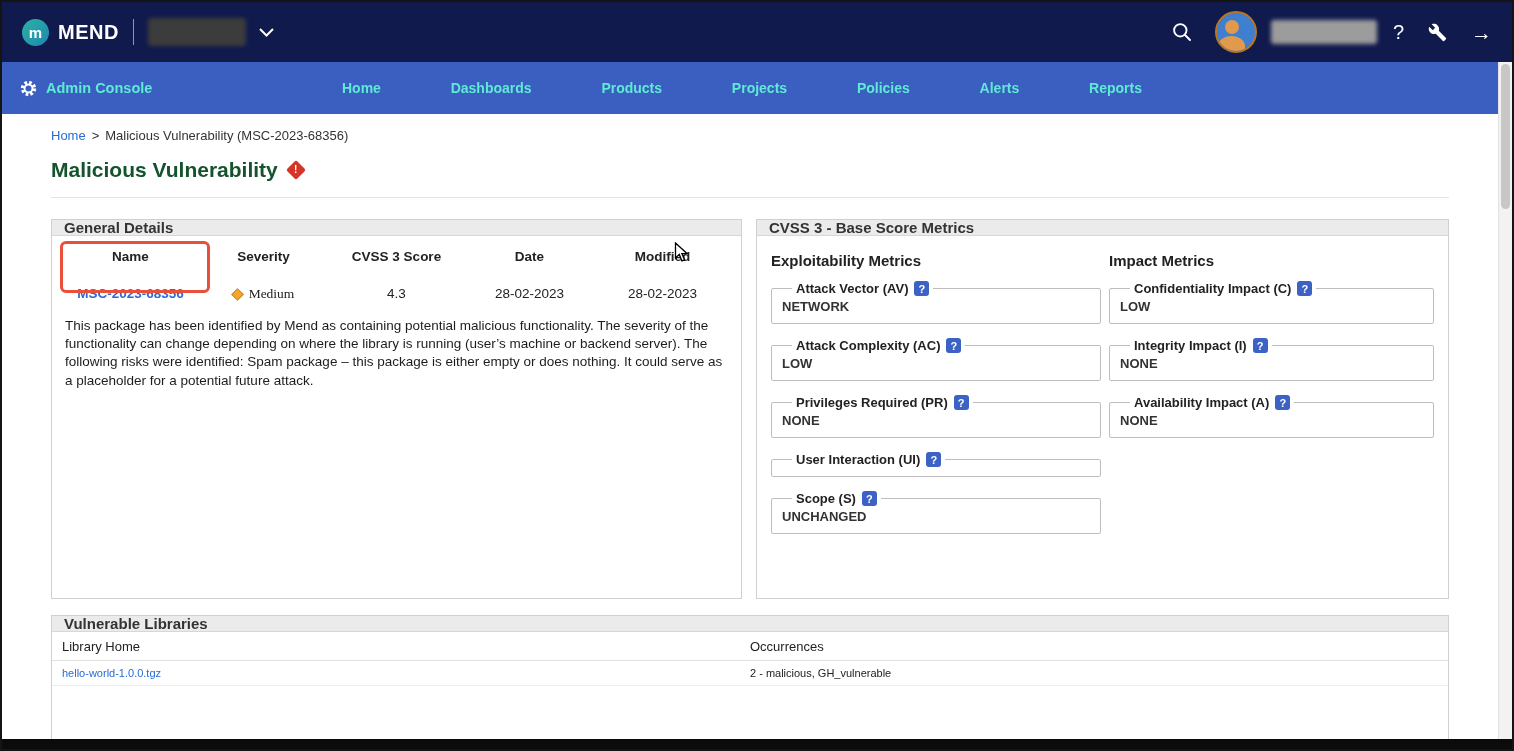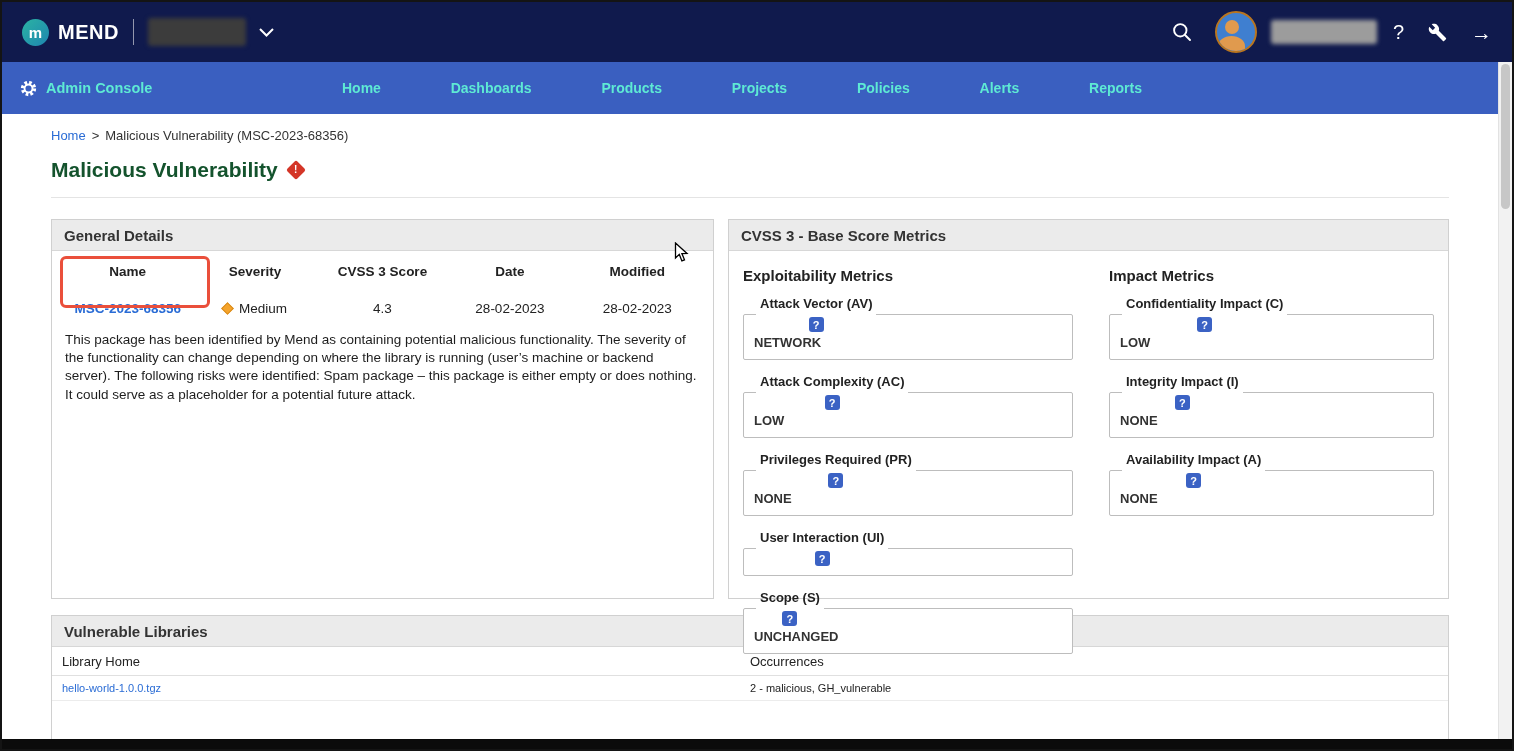--- a/index.html
+++ b/index.html
@@ -68,51 +68,51 @@
   .mal-badge {
     width:14px; height:14px; background:#d43527; transform:rotate(45deg);
     display:flex; align-items:center; justify-content:center; border-radius:2px;
   }
   .mal-badge span { transform:rotate(-45deg); color:#fff; font-size:10px; font-weight:800; line-height:1; }
   .rule { border-top:1px solid #e4e4e4; margin:15px 49px 0; }
 
   .row { display:flex; gap:14px; padding:0 49px; margin-top:21px; }
   .panel { border:1px solid #d0d0d0; background:#fff; }
   .panel-h {
-    height:31px; background:#ebebeb; border-bottom:1px solid #d7d7d7;
+    height:16px; background:#ebebeb; border-bottom:1px solid #d7d7d7;
     display:flex; align-items:center; padding:0 12px;
     font-size:15px; font-weight:700; color:#333;
   }
   .gd-panel { width:692px; height:380px; }
   .cvss-panel { flex:1; height:380px; }
 
   
   .gd-table {
     position:relative;
     display:grid; grid-template-columns:repeat(5,1fr);
     row-gap:22px; padding:13px 12px 0; font-size:13.5px; color:#222;
   }
   .gd-th { font-weight:700; text-align:center; }
   .gd-td { text-align:center; }
   .name-link { color:#2a6cd5; font-weight:700; cursor:pointer; text-decoration:none; }
-  .sev { display:inline-flex; align-items:center; gap:7px; }
+  .sev { display:inline-flex; align-items:center; gap:7px;font-family:Liberation Serif, serif; }
   .sev-diamond { width:9px; height:9px; background:#f5a42c; border:1px solid #d88a1a; transform:rotate(45deg); display:inline-block; }
   .hl-box {
     position:absolute; left:8px; top:5px; width:150px; height:52px;
     border:3px solid #ea4f3b; border-radius:6px; pointer-events:none;
   }
   .gd-desc { padding:15px 13px 0; font-size:13.5px; line-height:1.35; color:#1d1d1d; }
 
   
-  .cvss-body { display:flex; padding:12px 14px 0; gap:36px;justify-content:flex-end; }
+  .cvss-body { display:flex; padding:12px 14px 0; gap:8px;justify-content:flex-end; }
   .metric-col-title { font-size:15px; font-weight:700; color:#222; margin:4px 0 12px; }
   .mcol-left { width:330px; }
   .mcol-right { width:325px; }
   fieldset { border:1px solid #bdbdbd; border-radius:2px; padding:0 10px 9px; margin-bottom:14px; background:#fff; }
-  legend { font-size:13px; font-weight:700; color:#222; display:flex; align-items:center; gap:6px; padding:0 4px; margin-left:2px;flex-direction:column; }
+  legend { font-size:13px; font-weight:700; color:#222; display:flex; align-items:center; gap:6px; padding:0 4px; margin-left:10px; }
   .qicon {
     width:15px; height:15px; background:#3b62c4; color:#fff; border-radius:3px;
     display:inline-flex; align-items:center; justify-content:center;
     font-size:11px; font-weight:700; cursor:pointer; flex:none;
   }
   .fv { font-size:13px; font-weight:600; color:#333; padding-top:3px; }
 
   
   .vl-panel { margin:16px 49px 0; height:137px; }
   .vl-head { display:grid; grid-template-columns:1fr 1fr; padding:7px 10px 6px; border-bottom:1px solid #e0e0e0; font-size:13px; color:#222; }

